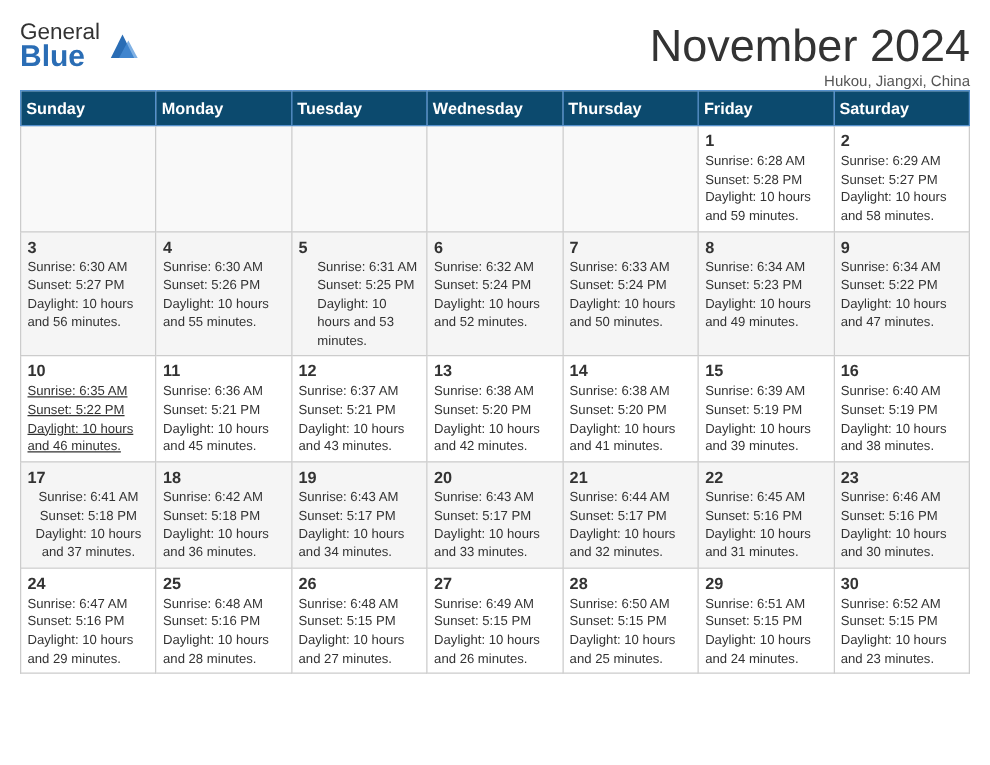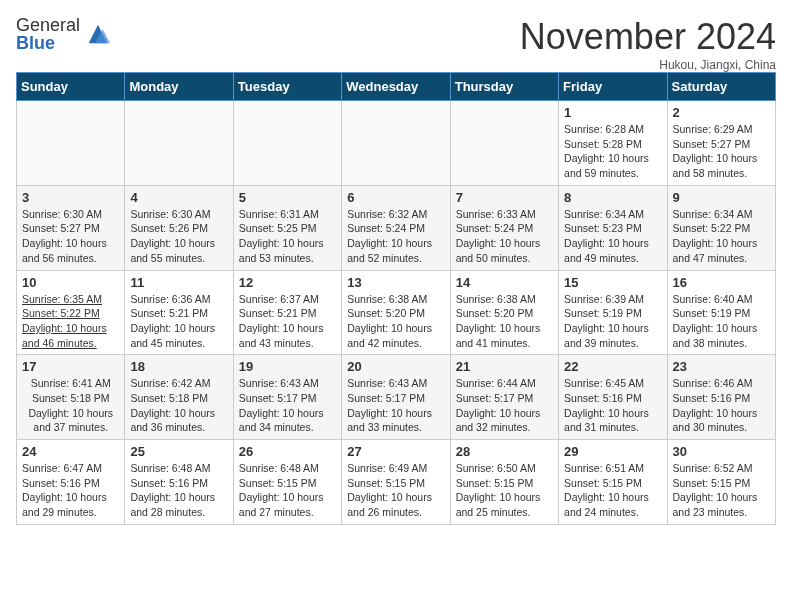--- a/index.html
+++ b/index.html
@@ -23,21 +23,21 @@
       display: flex;
       flex-direction: column;
       line-height: 1;
     }
     .logo-general {
       font-size: 18px;
       color: #333;
       font-weight: normal;
     }
     .logo-blue {
-      font-size: 18px;
+      font-size: 24px;
       color: #2a6db5;
       font-weight: bold;
     }
     .logo-icon {
       width: 28px;
       height: 28px;
       margin-left: 4px;
     }
     .title-block {
       text-align: right;
@@ -152,21 +152,21 @@
 Daylight: 10 hours and 56 minutes.</div>
         </td>
         <td>
           <span class="day-num">4</span>
           <div class="day-info" style="white-space: pre-line;">Sunrise: 6:30 AM
 Sunset: 5:26 PM
 Daylight: 10 hours and 55 minutes.</div>
         </td>
         <td>
           <span class="day-num">5</span>
-          <div class="day-info" style="white-space: pre-line;">Sunrise: 6:31 AM
+          <div class="day-info" style="white-space: pre-line; margin-left: 15px;">Sunrise: 6:31 AM
 Sunset: 5:25 PM
 Daylight: 10 hours and 53 minutes.</div>
         </td>
         <td>
           <span class="day-num">6</span>
           <div class="day-info" style="white-space: pre-line;">Sunrise: 6:32 AM
 Sunset: 5:24 PM
 Daylight: 10 hours and 52 minutes.</div>
         </td>
         <td>

